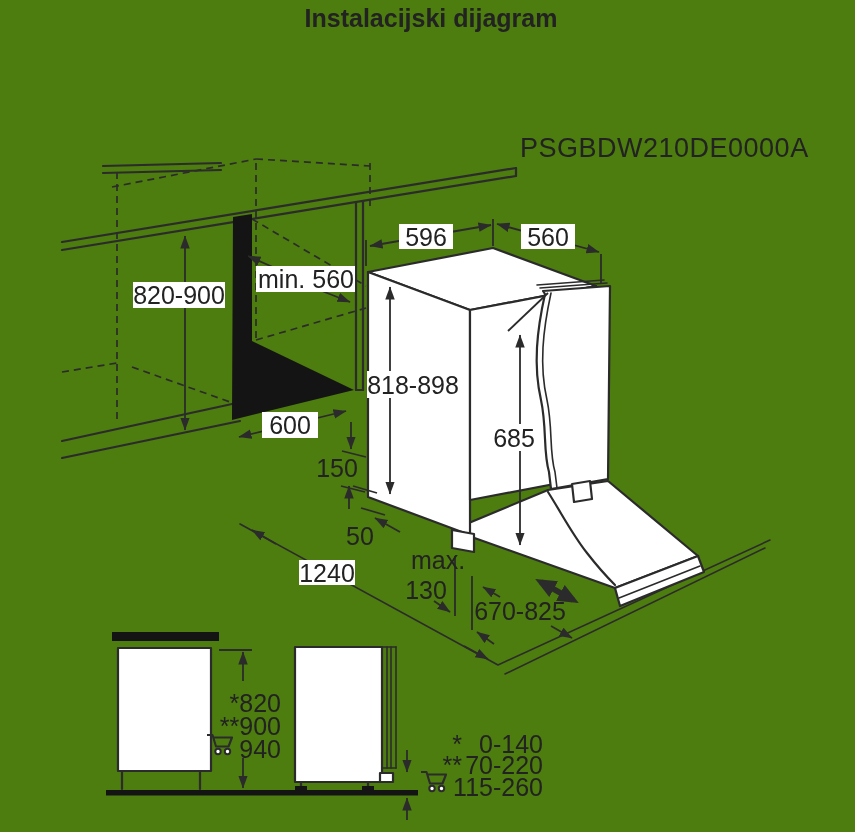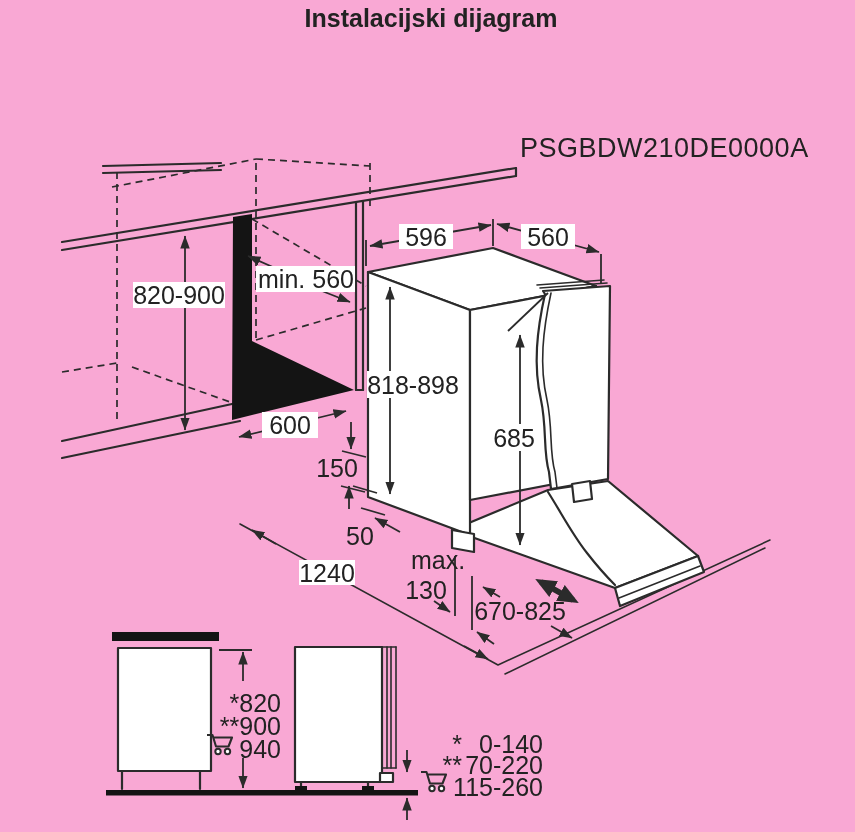--- a/index.html
+++ b/index.html
@@ -1,16 +1,16 @@
 <!DOCTYPE html>
 <html><head>
 <meta charset="utf-8">
 <style>
   html,body{margin:0;padding:0;background:#fff;}
-  .page{position:relative;width:855px;height:832px;background:#f9a8d4;overflow:hidden;}
+  .page{position:relative;width:855px;height:832px;background:#4d7c0f;overflow:hidden;}
   svg{display:block;}
   text{font-family:"Liberation Sans",sans-serif;fill:#222;}
   .t25{font-size:25px;}
   .t27{font-size:27px;letter-spacing:.5px;}
   .ttl{font-size:25px;font-weight:bold;}
   .ln{stroke:#2b2b2b;stroke-width:2.2;fill:none;stroke-linecap:round;stroke-linejoin:round;}
   .tn{stroke-width:1.6;}
   .dsh{stroke:#2b2b2b;stroke-width:1.7;fill:none;stroke-dasharray:7 5;}
   .wf{fill:#fff;stroke:#2b2b2b;stroke-width:2.2;stroke-linejoin:round;}
   .dim{stroke:#2b2b2b;stroke-width:1.8;fill:none;}

